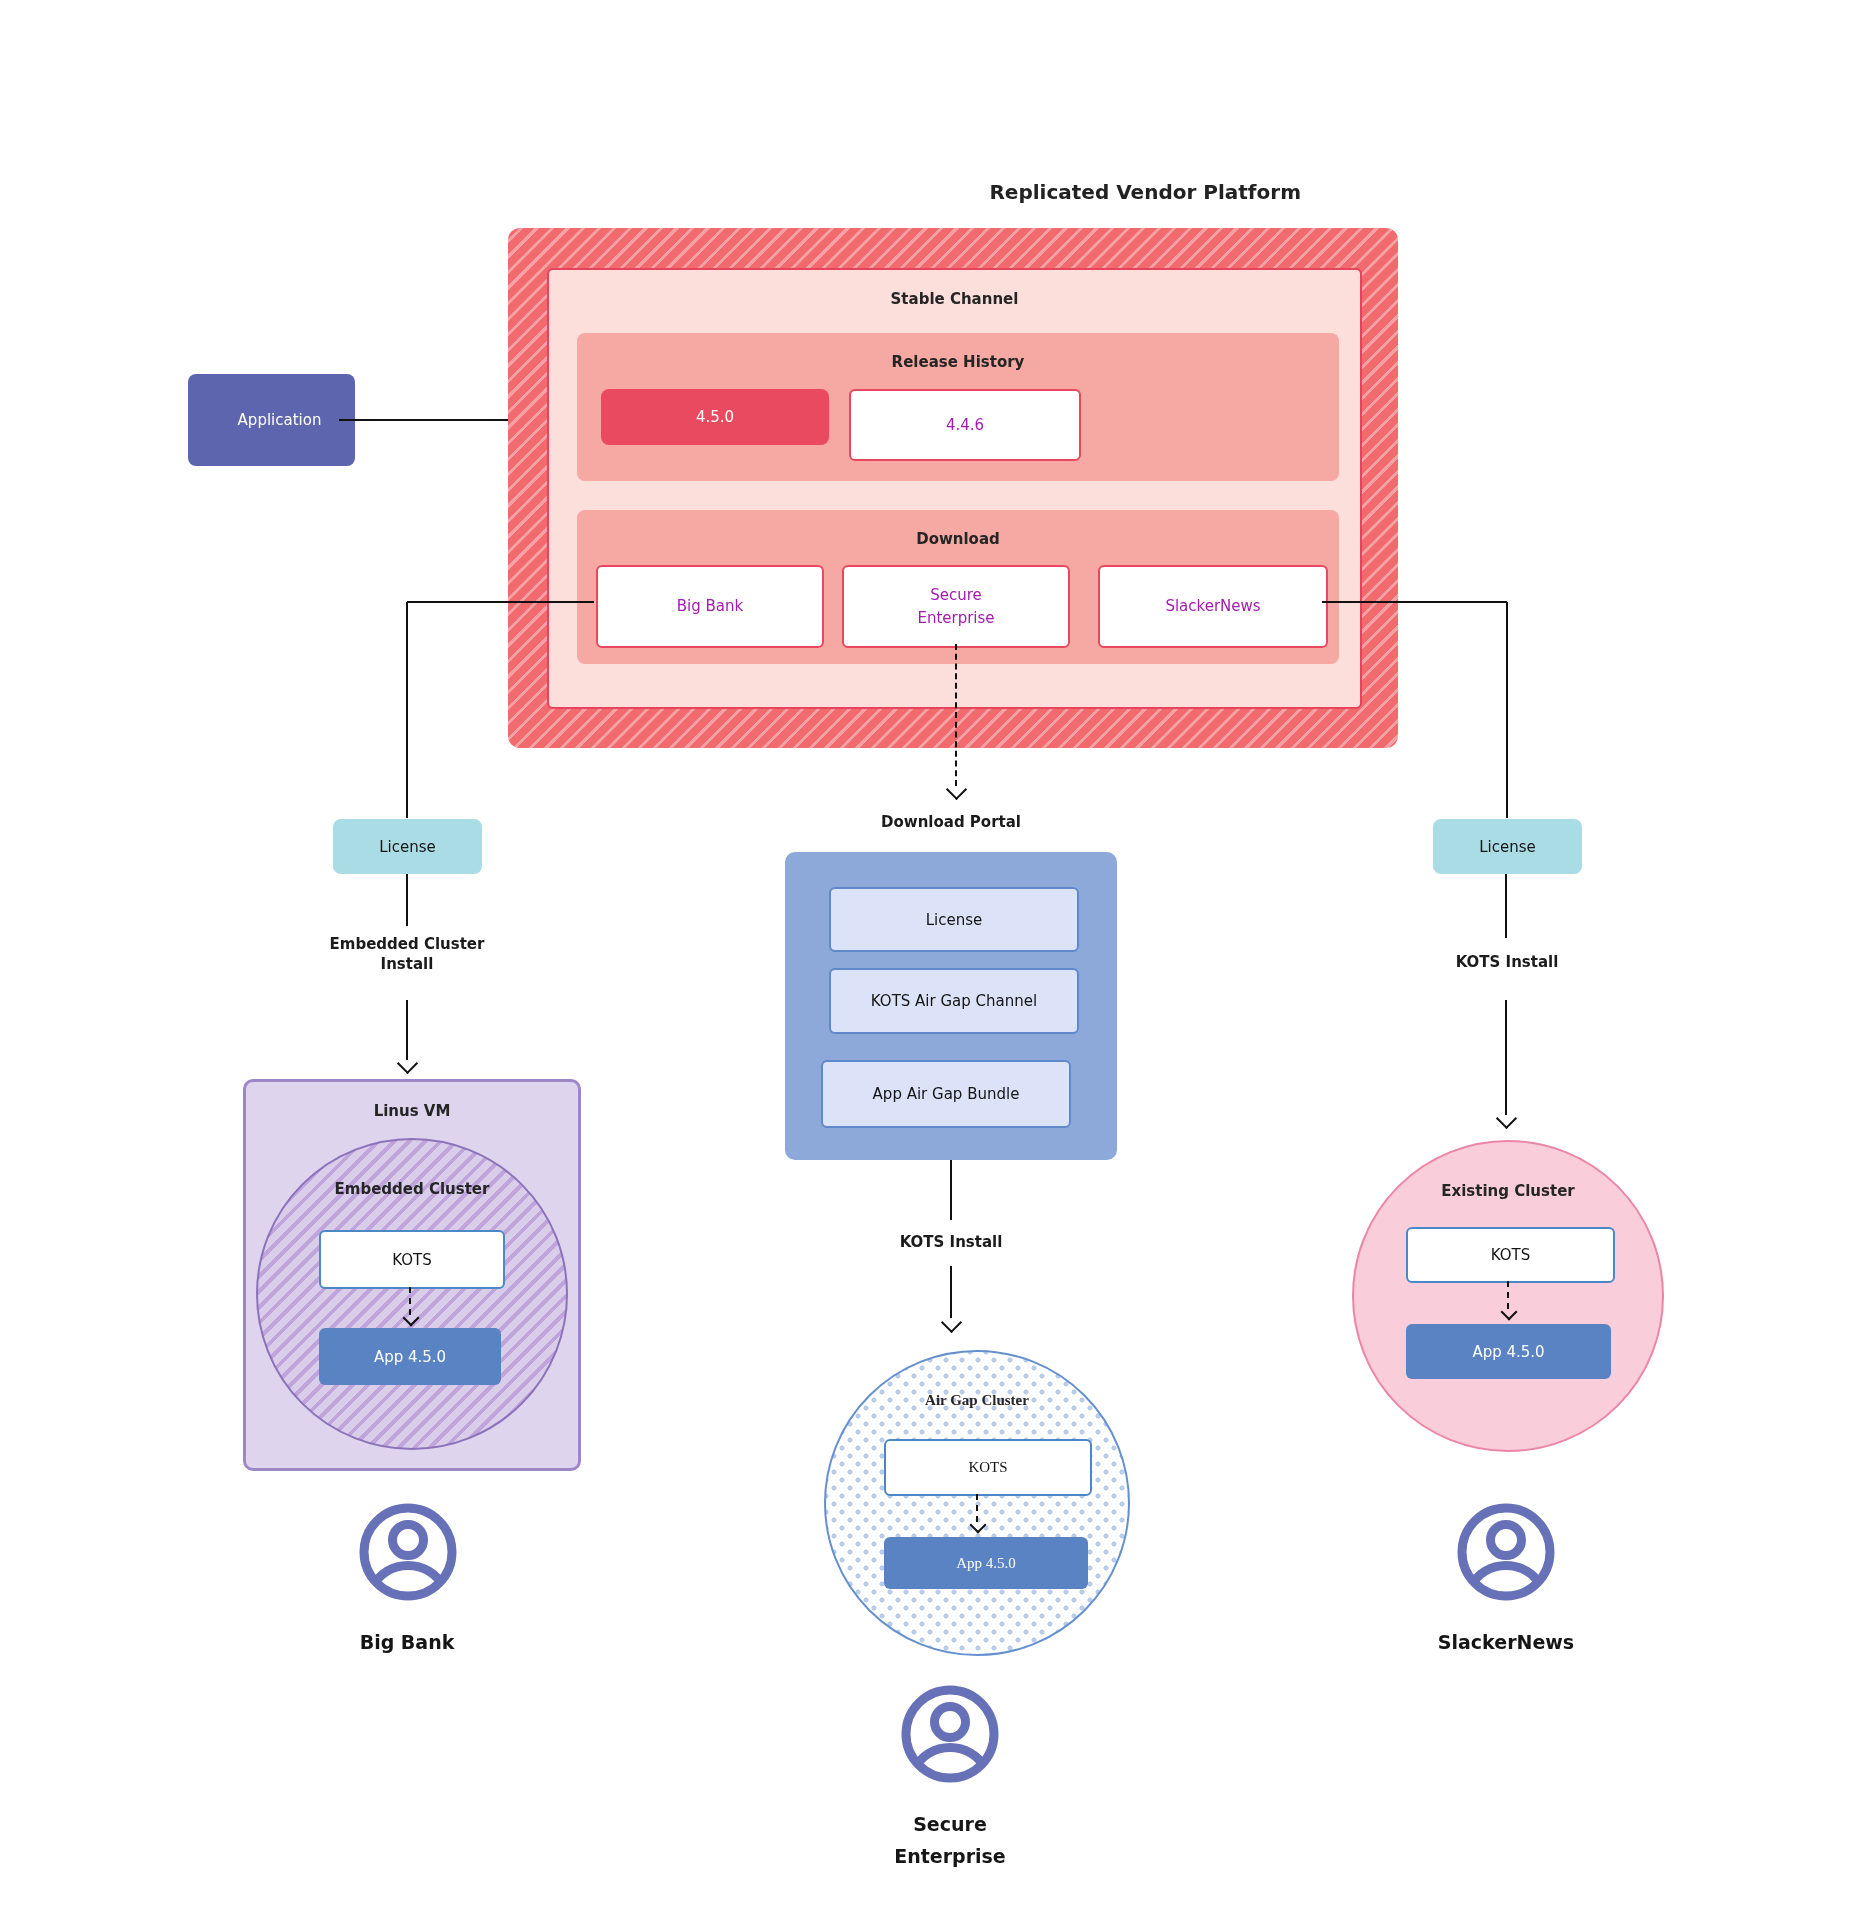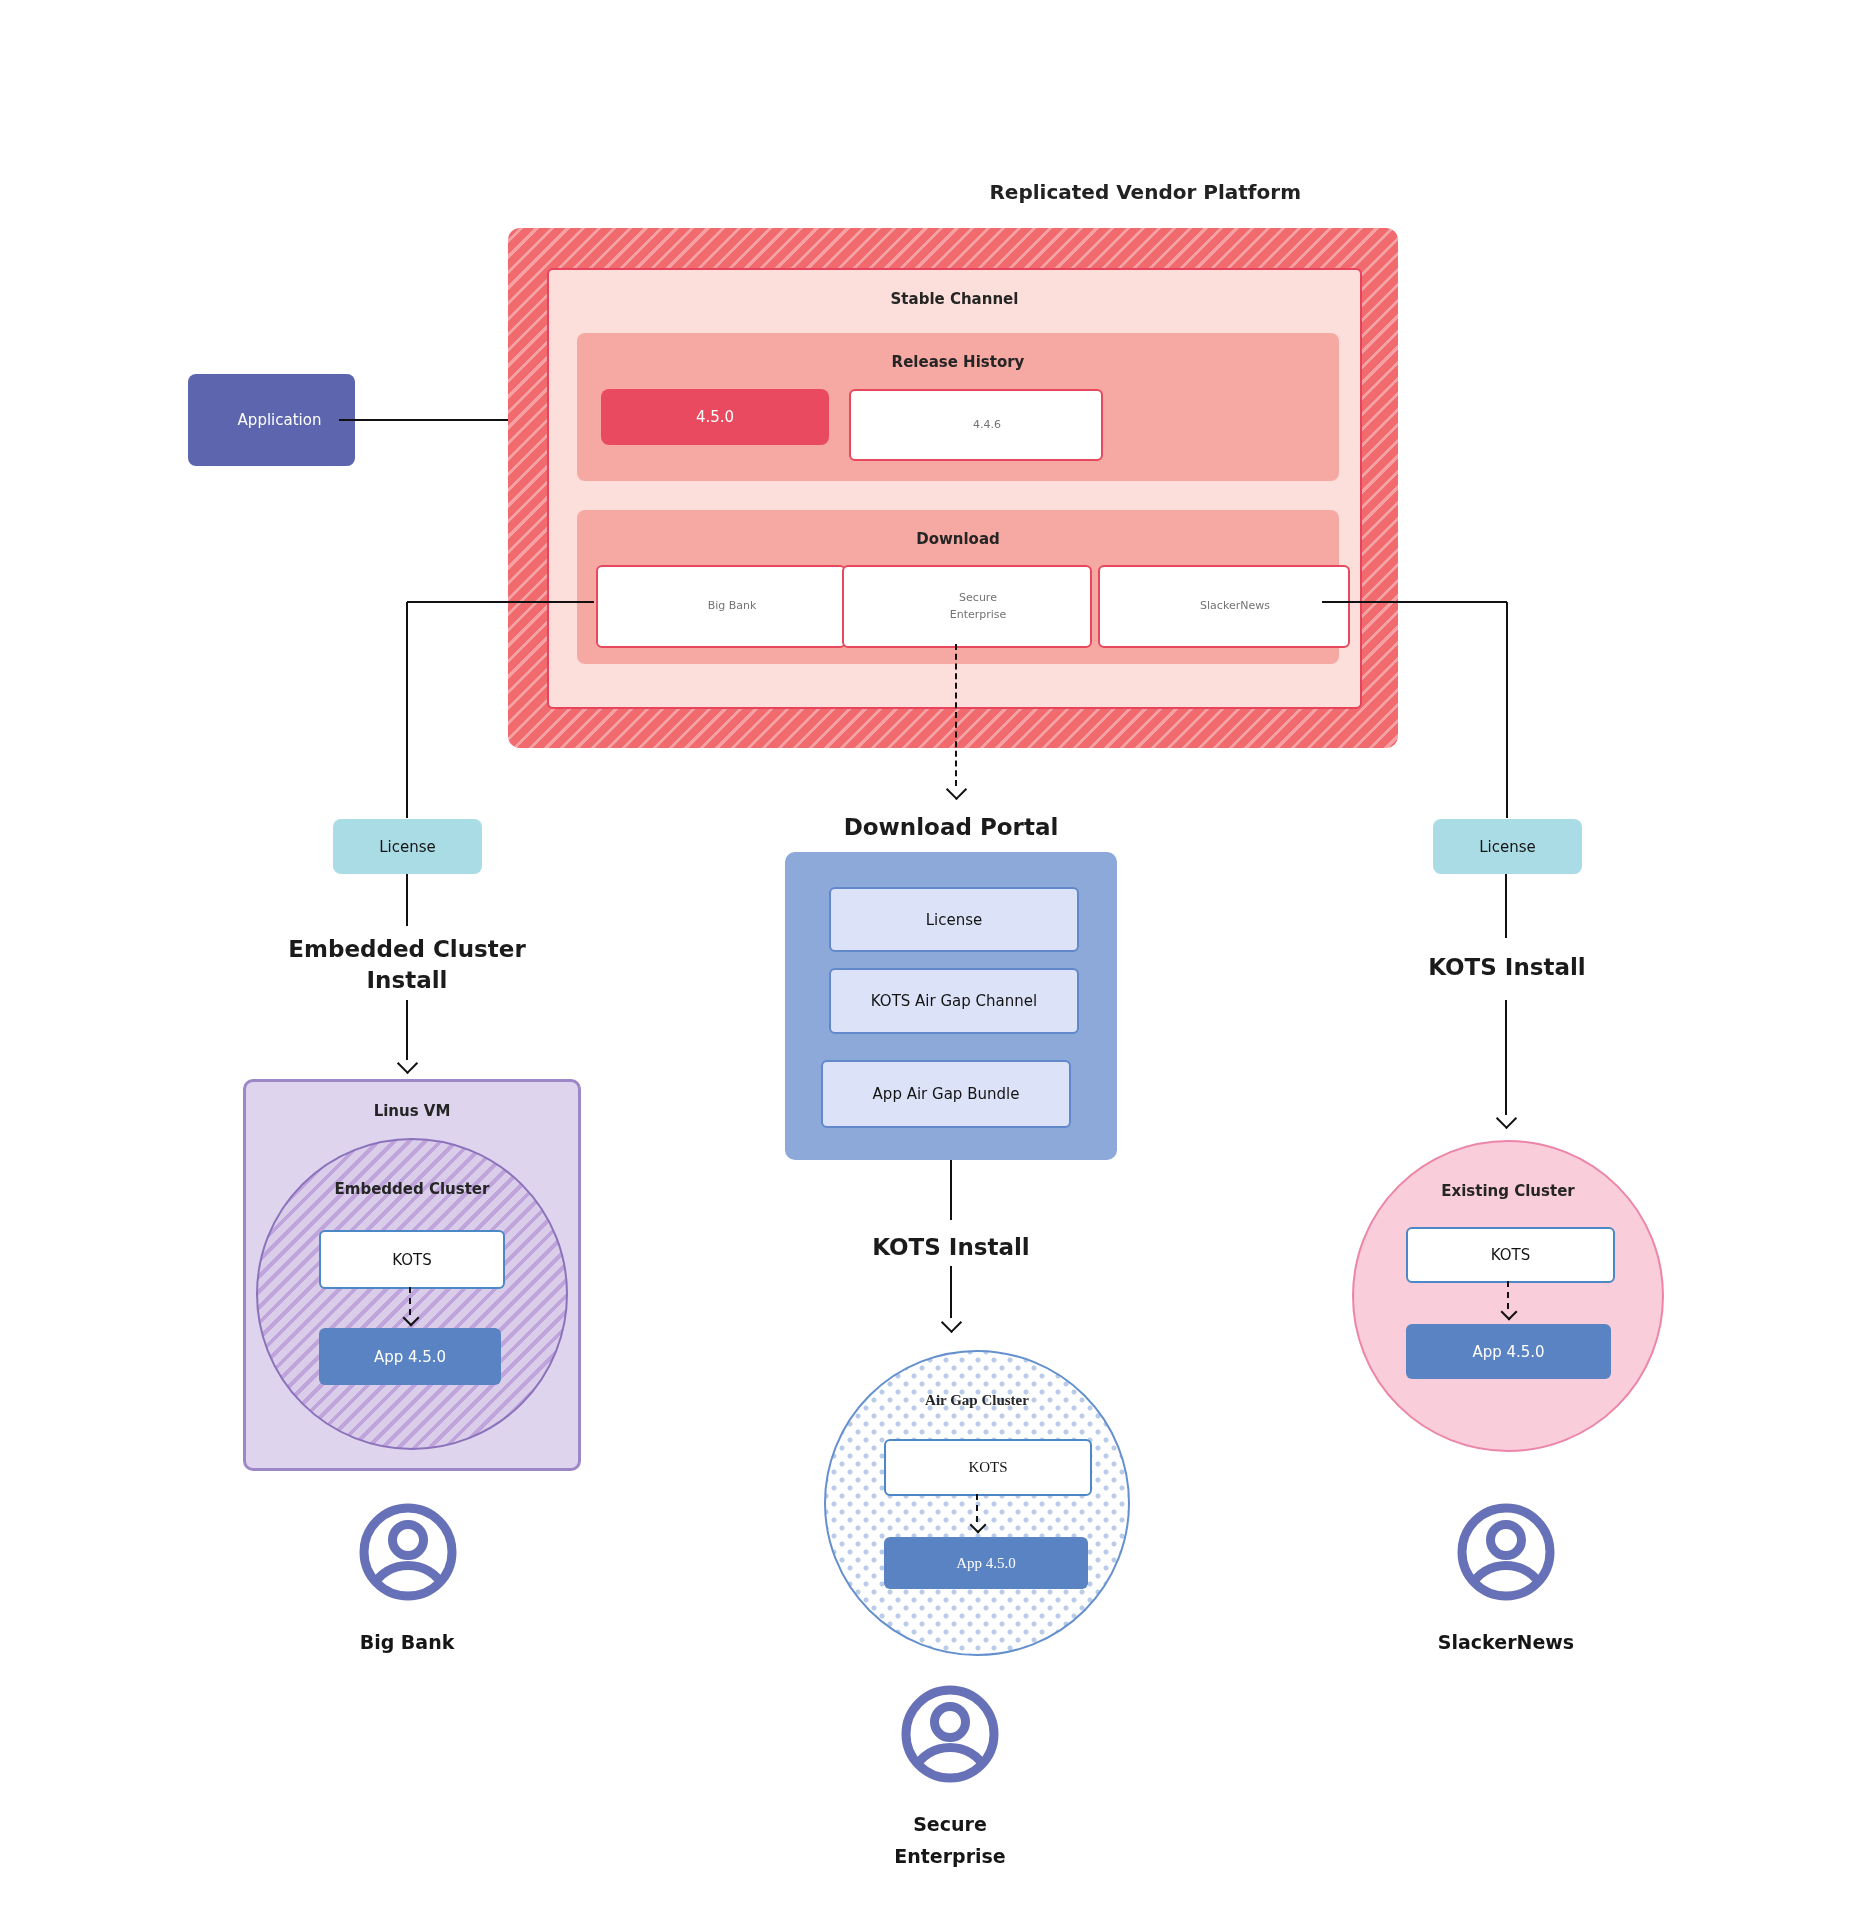--- a/index.html
+++ b/index.html
@@ -14,28 +14,28 @@
     --airgap-dot:#b9cdeb; --airgap-border:#6590cf;
     --existing-pink-bg:#f9cdd9; --existing-pink-border:#ec85a8;
     --person-indigo:#6771b7; --line-black:#111111; --text-dark:#1f1f1f;
   }
   html,body{margin:0;padding:0;background:#ffffff;}
   body{font-family:"DejaVu Sans","Liberation Sans",sans-serif;color:var(--text-dark);}
   .canvas{position:relative;width:1851px;height:1927px;background:#fff;overflow:hidden;}
   .abs{position:absolute;}
   .ctr{display:flex;align-items:center;justify-content:center;text-align:center;}
   .lbl{position:absolute;left:0;right:0;text-align:center;font-size:15px;font-weight:600;color:#252525;}
-  .sec-title{font-size:23px;font-weight:600;color:#1b1b1b;text-align:center;line-height:1.35;white-space:pre-line;}
+  .sec-title{font-size:15px;font-weight:600;color:#1b1b1b;text-align:center;line-height:1.35;white-space:pre-line;}
   .page-title{font-size:20px;font-weight:600;color:#222;text-align:center;}
 
   .hatch-box{background:repeating-linear-gradient(135deg,var(--hatch-red-base) 0px,var(--hatch-red-base) 8px,var(--hatch-red-stripe) 8px,var(--hatch-red-stripe) 11px);border-radius:12px;}
   .stable-box{background:var(--channel-pink);border:2px solid var(--channel-border);border-radius:6px;}
   .salmon-box{background:var(--salmon);border-radius:8px;}
   .red-box{background:var(--release-red);border-radius:8px;color:#fff;font-size:15px;}
-  .white-red-box{background:#fff;border:2px solid var(--box-red-border);border-radius:6px;font-size:11px;color:#737373;line-height:1.5;white-space:pre-line;padding-left:22px;}
+  .white-red-box{background:#fff;border:2px solid var(--box-red-border);border-radius:6px;font-size:15px;color:#a21caf;line-height:1.5;white-space:pre-line;}
   .indigo-box{background:var(--indigo);border-radius:8px;color:#fff;font-size:15px;}
   .teal-box{background:var(--teal);border-radius:8px;font-size:15px;color:#151515;font-weight:400;}
   .portal-box{background:var(--portal-blue);border-radius:10px;}
   .portal-item{background:var(--portal-item-bg);border:2px solid var(--portal-item-border);border-radius:6px;font-size:15px;color:#141414;}
   .vm-box{background:var(--vm-purple-bg);border:3px solid var(--vm-purple-border);border-radius:10px;}
   .circle{border-radius:50%;}
   .embedded-circle{background:repeating-linear-gradient(135deg,var(--circle-purple-bg) 0px,var(--circle-purple-bg) 7px,var(--circle-purple-stripe) 7px,var(--circle-purple-stripe) 11px);border:2px solid #8b72ba;}
   .airgap-circle{background-color:#ffffff;background-image:radial-gradient(var(--airgap-dot) 2.2px,transparent 2.9px),radial-gradient(var(--airgap-dot) 2.2px,transparent 2.9px);background-size:16px 16px;background-position:0 0,8px 8px;border:2px solid var(--airgap-border);}
   .existing-circle{background:var(--existing-pink-bg);border:2px solid var(--existing-pink-border);}
   .kots-box{background:#fff;border:2px solid var(--kots-border);border-radius:6px;font-size:15px;color:#141414;}

